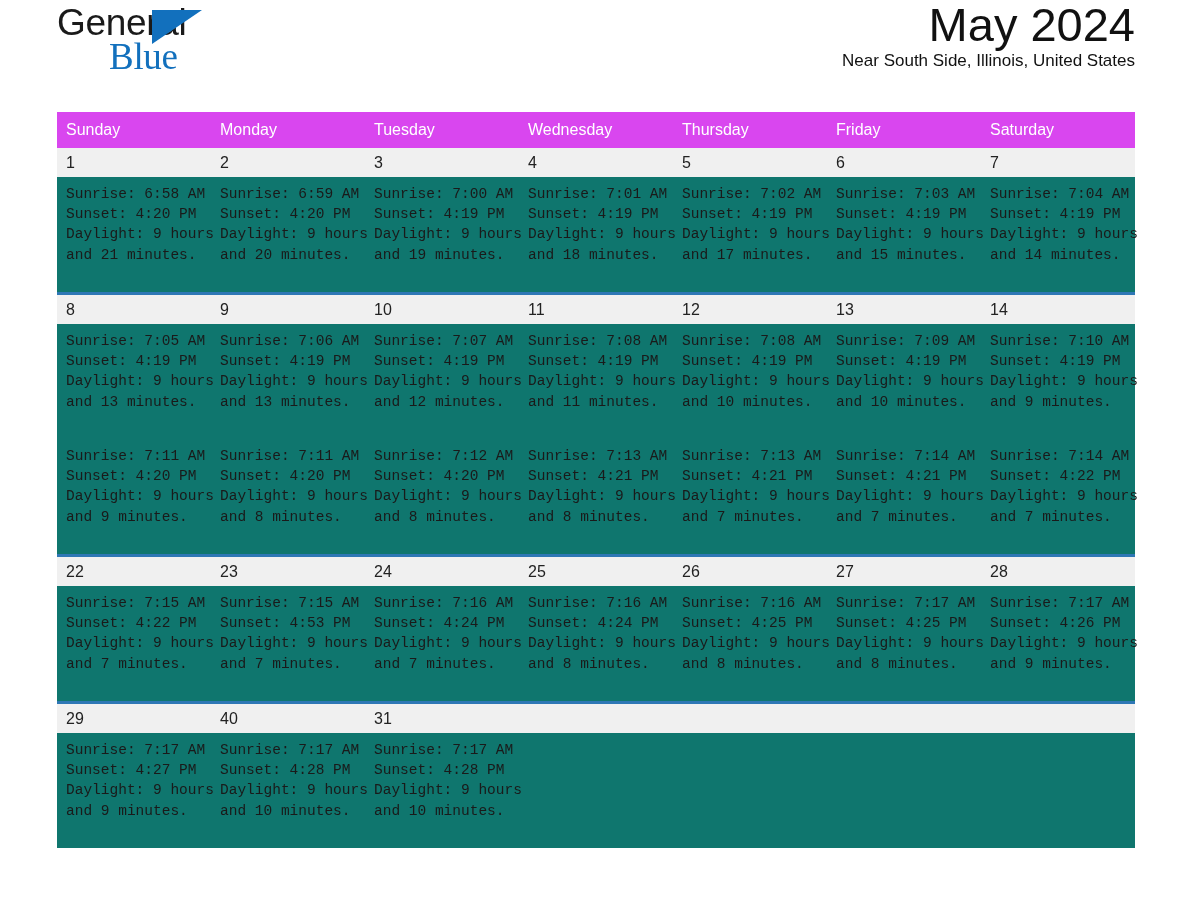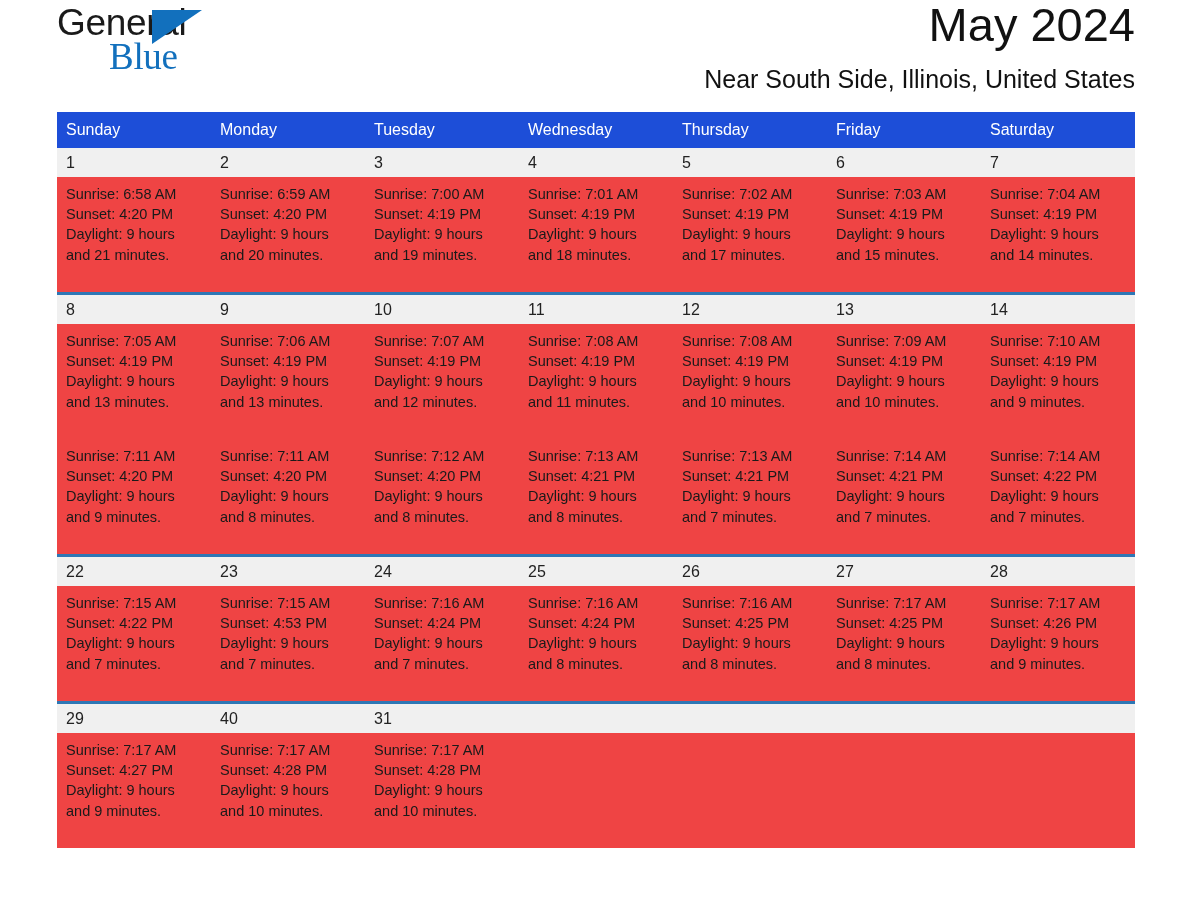--- a/index.html
+++ b/index.html
@@ -65,35 +65,34 @@
     top: 0;
     text-align: right;
   }
   .month-title {
     font-size: 47px;
     color: #111111;
     line-height: 1.08;
     white-space: nowrap;
   }
   .location {
-    font-size: 25px;
+    font-size: 17px;
     color: #111111;
-    margin-top: 14px;
     white-space: nowrap;
   }
 
   
   .calendar {
     margin: 0 53px 0 57px;
     width: 1078px;
     border-collapse: collapse;
     table-layout: fixed;
   }
   .calendar th {
-    background: #1d4ed8;
+    background: #d946ef;
     color: #ffffff;
     font-weight: normal;
     font-size: 16px;
     text-align: left;
     padding: 8px 0 9px 9px;
     height: 19px;
     vertical-align: middle;
   }
   .daynum-row td {
     background: #f0f0f0;
@@ -101,27 +100,28 @@
     font-size: 16px;
     color: #222222;
     padding: 5px 0 5px 9px;
     height: 19px;
     vertical-align: middle;
   }
   .daynum-row.first-week td {
     border-top: none;
   }
   .info-row td {
-    background: #ef4444;
+    background: #0f766e;
     font-size: 14.5px;
     color: #1a1a1a;
     padding: 7px 6px 14px 9px;
     vertical-align: top;
     line-height: 20.2px;
     height: 94px;
+    font-family: Liberation Mono, monospace;
   }
   .info-row td div {
     white-space: nowrap;
   }
 </style>
 </head>
 <body>
 
 <div class="page">
 

